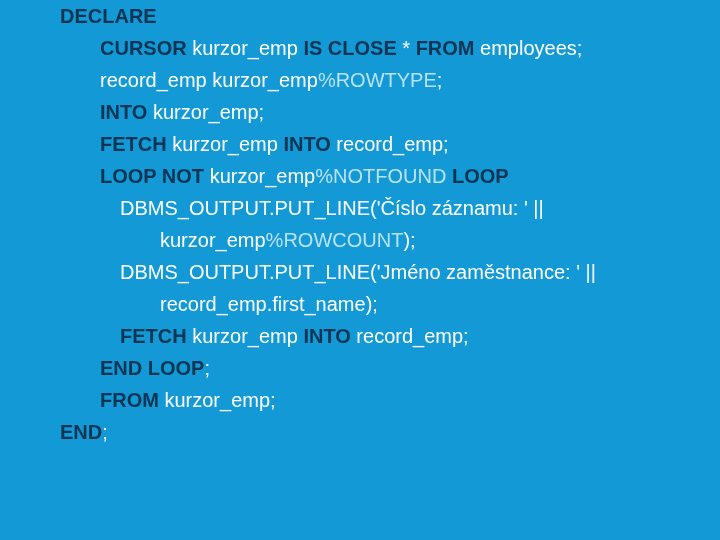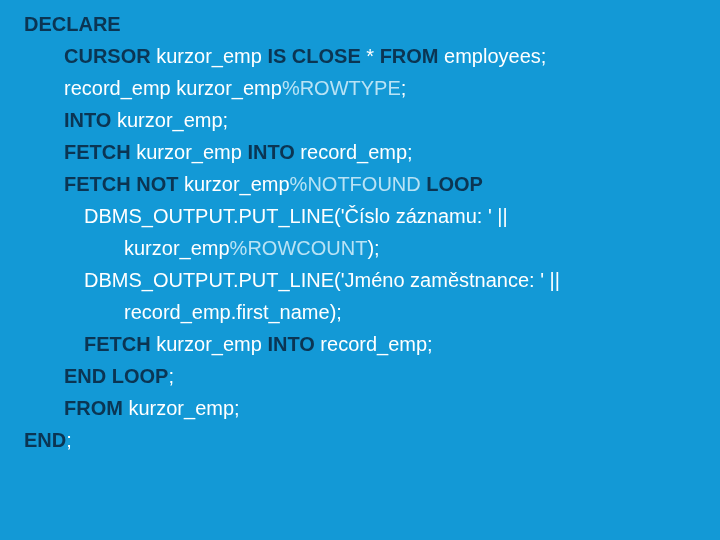--- a/index.html
+++ b/index.html
@@ -7,42 +7,43 @@
     padding: 0;
     width: 720px;
     height: 540px;
     background: #1399d6;
     font-family: "Segoe UI", "Helvetica Neue", Arial, sans-serif;
     font-size: 20px;
     line-height: 1.6;
     overflow: hidden;
   }
   .code-block {
-    padding: 8px 24px 0 24px;
+    padding: 0 24px 0 24px;
+    margin-left: 36px;
   }
   .line {
     white-space: pre;
   }
   .ind1 { padding-left: 40px; }
   .ind2 { padding-left: 60px; }
   .ind3 { padding-left: 100px; }
   .kw { color: #0b3553; font-weight: 600; }
   .txt { color: #ffffff; }
   .pale { color: #b9e3f5; }
 </style>
 </head>
 <body>
 
 <div class="code-block" id="code-root">
     <div class="line"><span class="kw">DECLARE</span></div>
     <div class="line ind1"><span class="kw">CURSOR </span><span class="txt">kurzor_emp </span><span class="kw">IS CLOSE </span><span class="txt">* </span><span class="kw">FROM </span><span class="txt">employees;</span></div>
     <div class="line ind1"><span class="txt">record_emp kurzor_emp</span><span class="pale">%ROWTYPE</span><span class="txt">;</span></div>
     <div class="line ind1"><span class="kw">INTO </span><span class="txt">kurzor_emp;</span></div>
     <div class="line ind1"><span class="kw">FETCH </span><span class="txt">kurzor_emp </span><span class="kw">INTO </span><span class="txt">record_emp;</span></div>
-    <div class="line ind1"><span class="kw">FETCH NOT </span><span class="txt">kurzor_emp</span><span class="pale">%NOTFOUND </span><span class="kw">LOOP</span></div>
+    <div class="line ind1"><span class="kw">LOOP NOT </span><span class="txt">kurzor_emp</span><span class="pale">%NOTFOUND </span><span class="kw">LOOP</span></div>
     <div class="line ind2"><span class="txt">DBMS_OUTPUT.PUT_LINE('Číslo záznamu: ' ||</span></div>
     <div class="line ind3"><span class="txt">kurzor_emp</span><span class="pale">%ROWCOUNT</span><span class="txt">);</span></div>
     <div class="line ind2"><span class="txt">DBMS_OUTPUT.PUT_LINE('Jméno zaměstnance: ' ||</span></div>
     <div class="line ind3"><span class="txt">record_emp.first_name);</span></div>
     <div class="line ind2"><span class="kw">FETCH </span><span class="txt">kurzor_emp </span><span class="kw">INTO </span><span class="txt">record_emp;</span></div>
     <div class="line ind1"><span class="kw">END LOOP</span><span class="txt">;</span></div>
     <div class="line ind1"><span class="kw">FROM </span><span class="txt">kurzor_emp;</span></div>
     <div class="line"><span class="kw">END</span><span class="txt">;</span></div>
   </div>
 

